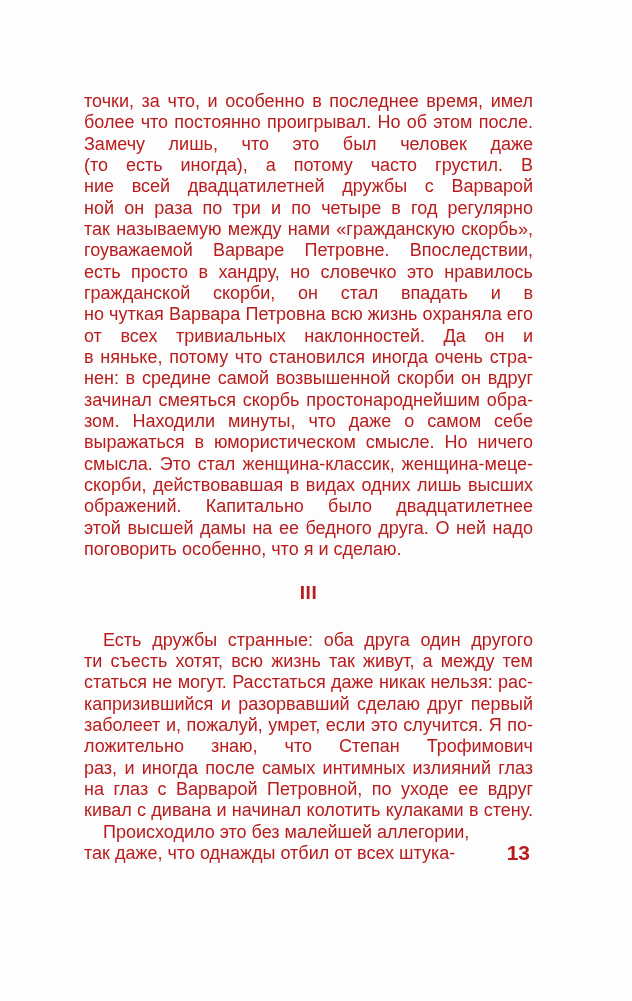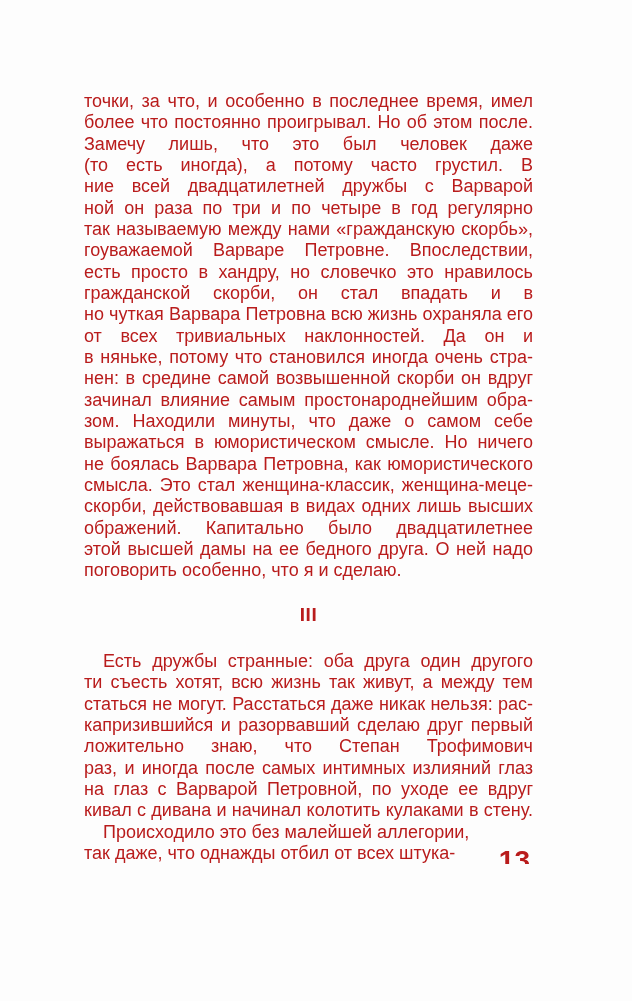--- a/index.html
+++ b/index.html
@@ -47,23 +47,22 @@
     margin: 22px 0 26px 0;
   }
   .lastrow {
     position: relative;
   }
   .pagenum {
     position: absolute;
     right: 3px;
     top: -1px;
     font-weight: bold;
-    font-size: 28px;
+    font-size: 21px;
     line-height: 21.33px;
-    margin-top: 8px;
   }
 </style>
 </head>
 <body>
 
 <div class="page">
   <div class="text-block">
 
     <div class="ln">точки, за что, и особенно в последнее время, имел ча-</div>
     <div class="ln">более что постоянно проигрывал. Но об этом после.</div>
@@ -72,36 +71,36 @@
     <div class="ln">ние всей двадцатилетней дружбы с Варварой Петров-</div>
     <div class="ln">ной он раза по три и по четыре в год регулярно впадал в</div>
     <div class="ln">так называемую между нами «гражданскую скорбь», то</div>
     <div class="ln">гоуважаемой Варваре Петровне. Впоследствии, кроме</div>
     <div class="ln">есть просто в хандру, но словечко это нравилось мно-</div>
     <div class="ln">гражданской скорби, он стал впадать и в шампанское;</div>
     <div class="ln">но чуткая Варвара Петровна всю жизнь охраняла его</div>
     <div class="ln">от всех тривиальных наклонностей. Да он и нуждался</div>
     <div class="ln">в няньке, потому что становился иногда очень стра-</div>
     <div class="ln">нен: в средине самой возвышенной скорби он вдруг</div>
-    <div class="ln">зачинал влияние самым простонароднейшим обра-</div>
+    <div class="ln">зачинал смеяться скорбь простонароднейшим обра-</div>
     <div class="ln">зом. Находили минуты, что даже о самом себе начинал</div>
     <div class="ln">выражаться в юмористическом смысле. Но ничего так</div>
-    <div class="ln">не боялась Варвара Петровна, как юмористического</div>
     <div class="ln">смысла. Это стал женщина-классик, женщина-меце-</div>
     <div class="ln">скорби, действовавшая в видах одних лишь высших со-</div>
     <div class="ln">ображений. Капитально было двадцатилетнее влияние</div>
     <div class="ln">этой высшей дамы на ее бедного друга. О ней надо бы</div>
     <div class="ln left">поговорить особенно, что я и сделаю.</div>
 
     <div class="heading">III</div>
 
     <div class="ln ind">Есть дружбы странные: оба друга один другого поч-</div>
     <div class="ln">ти съесть хотят, всю жизнь так живут, а между тем рас-</div>
     <div class="ln">статься не могут. Расстаться даже никак нельзя: рас-</div>
     <div class="ln">капризившийся и разорвавший сделаю друг первый же</div>
+    <div class="ln">заболеет и, пожалуй, умрет, если это случится. Я по-</div>
     <div class="ln">ложительно знаю, что Степан Трофимович несколько</div>
     <div class="ln">раз, и иногда после самых интимных излияний глаз</div>
     <div class="ln">на глаз с Варварой Петровной, по уходе ее вдруг вска-</div>
     <div class="ln">кивал с дивана и начинал колотить кулаками в стену.</div>
 
     <div class="ln left ind">Происходило это без малейшей аллегории,</div>
     <div class="ln left lastrow">
       <span>так даже, что однажды отбил от всех штука-</span>
       <span class="pagenum">13</span>
     </div>

